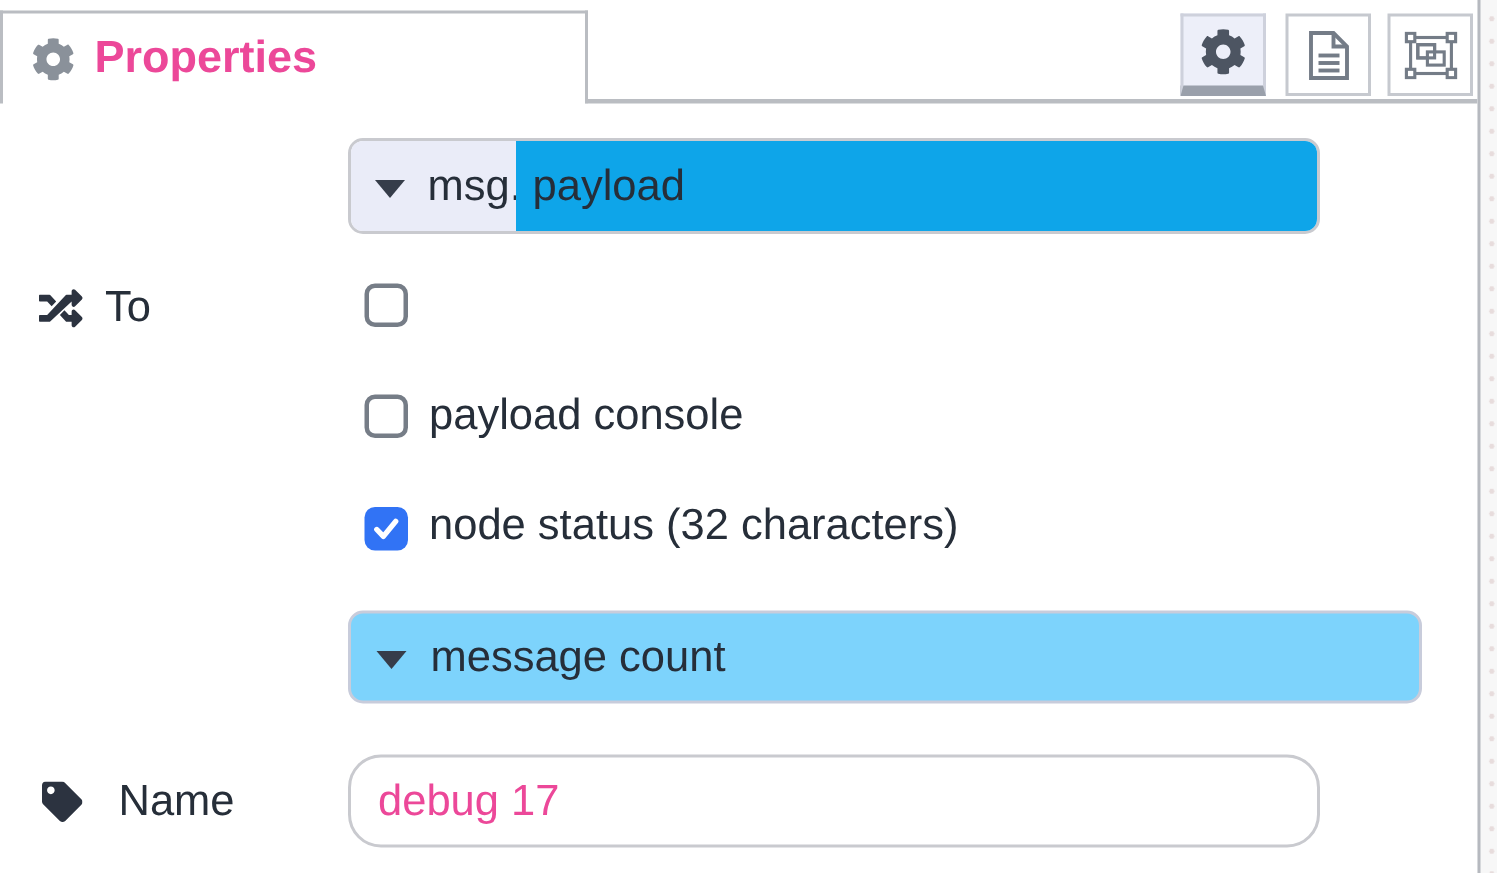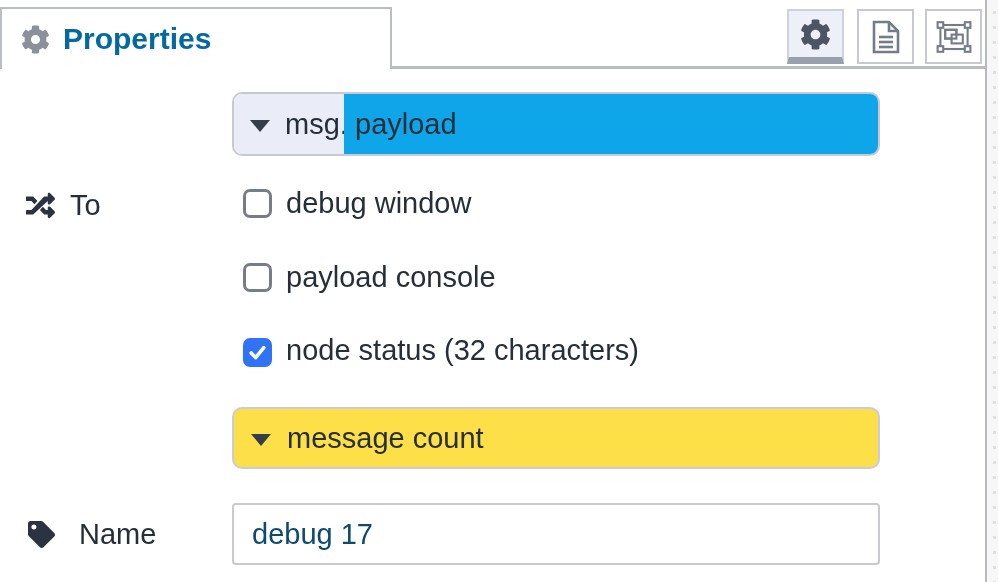--- a/index.html
+++ b/index.html
@@ -29,21 +29,21 @@
     position: absolute; left: 390px; top: 66px; width: 595px; height: 0;
     border-bottom: 3px solid #babdc2;
   }
   .tab.active {
     position: absolute; left: 0; top: 7px; width: 392px; height: 62px;
     background: #fff;
     border: 2px solid #babdc2; border-bottom: none;
     display: flex; align-items: center; gap: 13px;
     padding-left: 19px;
   }
-  .tab-label { font-size: 30px; font-weight: bold; color: #0369a1; }
+  .tab-label { font-size: 30px; font-weight: bold; color: #ec4899; }
   .hdr-gear { color: #8a919a; display: flex; }
 
   .tb-btn {
     position: absolute; top: 9px; width: 57px; height: 55px;
     background: #fff; border: 2px solid #c6c9cf;
     display: flex; align-items: center; justify-content: center;
     color: #747c87; cursor: pointer; padding: 0;
   }
   .tb-btn.active {
     background: #edeff9; border-color: #ced1dc;
@@ -96,31 +96,31 @@
     width: 29px; height: 29px; border-radius: 7px; flex: 0 0 auto;
   }
   .checkbox.unchecked { background: #fff; border: 3px solid #767d87; }
   .checkbox.checked {
     background: #3173f5; border: none;
     display: flex; align-items: center; justify-content: center;
   }
 
   
   .nr-select {
-    position: absolute; left: 232px; top: 407px; width: 648px; height: 62px;
-    background: #fde047; border: 2px solid #c8ccdb; border-radius: 10px;
+    position: absolute; left: 232px; top: 407px; width: 716px; height: 62px;
+    background: #7dd3fc; border: 2px solid #c8ccdb; border-radius: 10px;
     display: flex; align-items: center; gap: 16px; padding-left: 17px;
     font-size: 29px; color: #262e39; cursor: pointer;
   }
 
   
   .name-input {
     position: absolute; left: 232px; top: 503px; width: 648px; height: 62px;
-    border: 2px solid #c9cacf; border-radius: 4px;
-    font-family: inherit; font-size: 29px; color: #0c4a6e;
+    border: 2px solid #c9cacf; border-radius: 22px;
+    font-family: inherit; font-size: 29px; color: #ec4899;
     padding-left: 18px; outline: none; background: #fff;
   }
 
   svg { display: block; }
 </style>
 </head>
 <body>
 
 <div class="app">
 
@@ -184,21 +184,20 @@
     <span class="ficon" style="margin-left:-4px;">
       <svg width="33" height="29" viewBox="0 0 512 512" fill="currentColor">
           <path d="M504.971 359.029c9.373 9.373 9.373 24.569 0 33.941l-80 79.984c-15.01 15.01-40.971 4.49-40.971-16.971V416h-58.785a12.004 12.004 0 0 1-8.773-3.812l-70.556-75.596 53.333-57.143L352 336h32v-39.981c0-21.438 25.943-31.998 40.971-16.971l80 79.981zM12 176h84l52.781 56.551 53.333-57.143-70.556-75.596A11.999 11.999 0 0 0 122.785 96H12c-6.627 0-12 5.373-12 12v56c0 6.627 5.373 12 12 12zm372 0v39.984c0 21.46 25.961 31.98 40.971 16.971l80-79.984c9.373-9.373 9.373-24.569 0-33.941l-80-79.981C409.943 24.021 384 34.582 384 56.019V96h-58.785a12.004 12.004 0 0 0-8.773 3.812L96 336H12c-6.627 0-12 5.373-12 12v56c0 6.627 5.373 12 12 12h110.785c3.326 0 6.503-1.381 8.773-3.812L384 176z"></path>
         </svg>
     </span>
     <span>To</span>
   </div>
 
   <label class="cb-row cb-1">
     <span class="checkbox unchecked"></span>
-    <span>debug window</span>
   </label>
 
   <label class="cb-row cb-2">
     <span class="checkbox unchecked"></span>
     <span>payload console</span>
   </label>
 
   <label class="cb-row cb-3">
     <span class="checkbox checked">
       <span>

